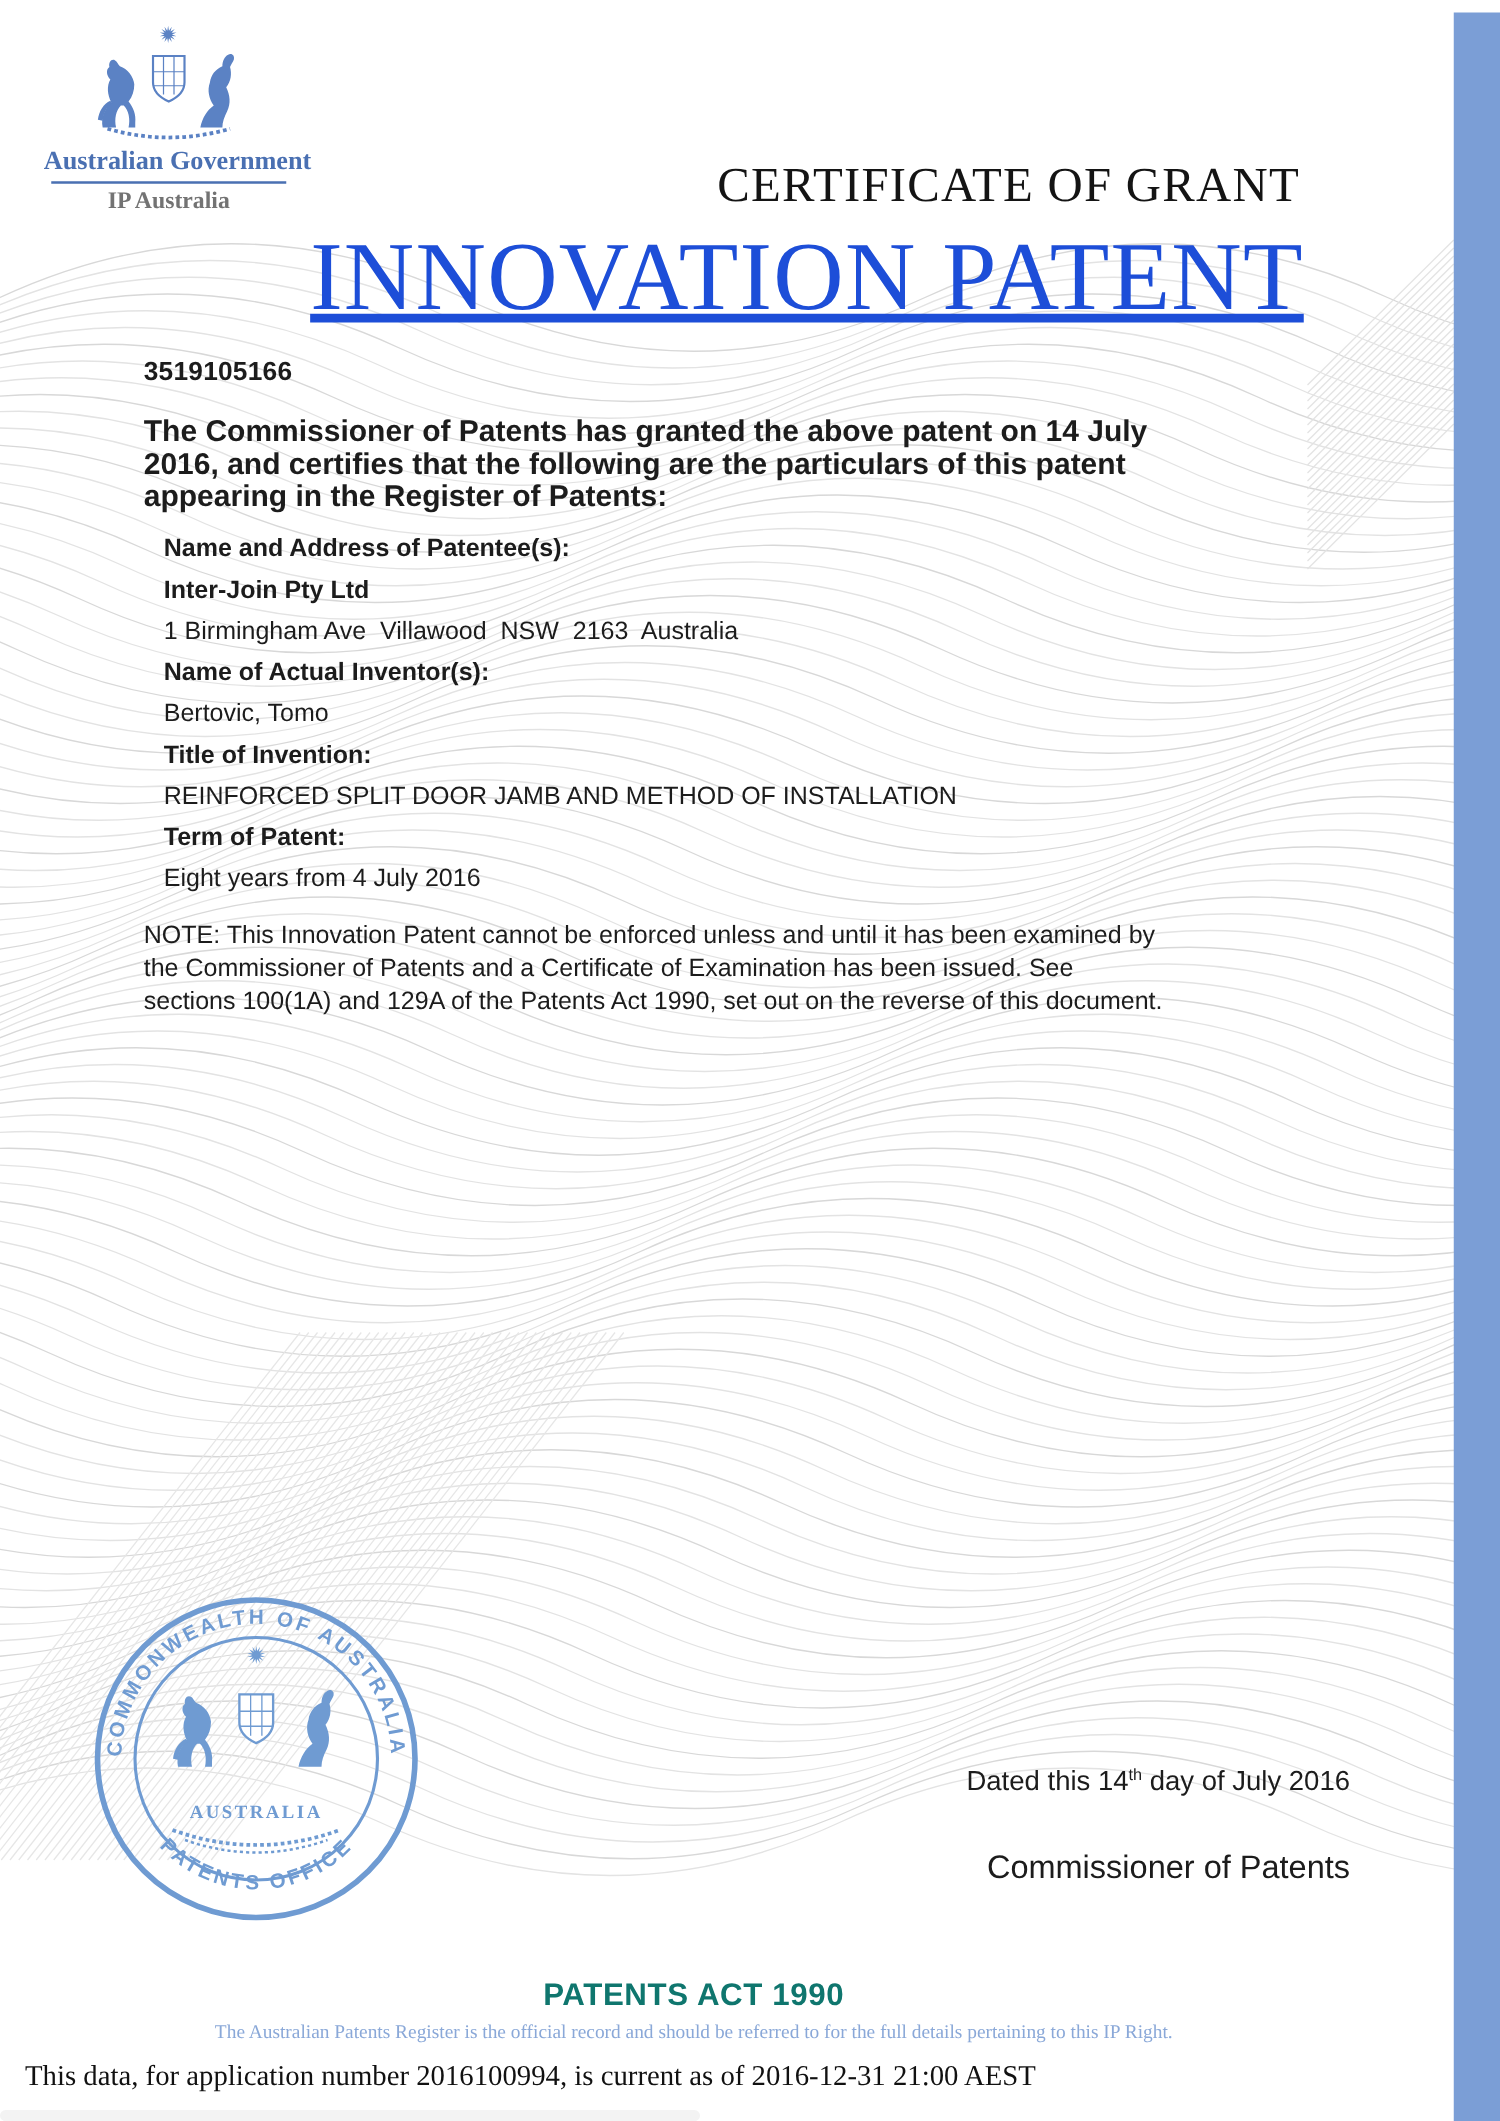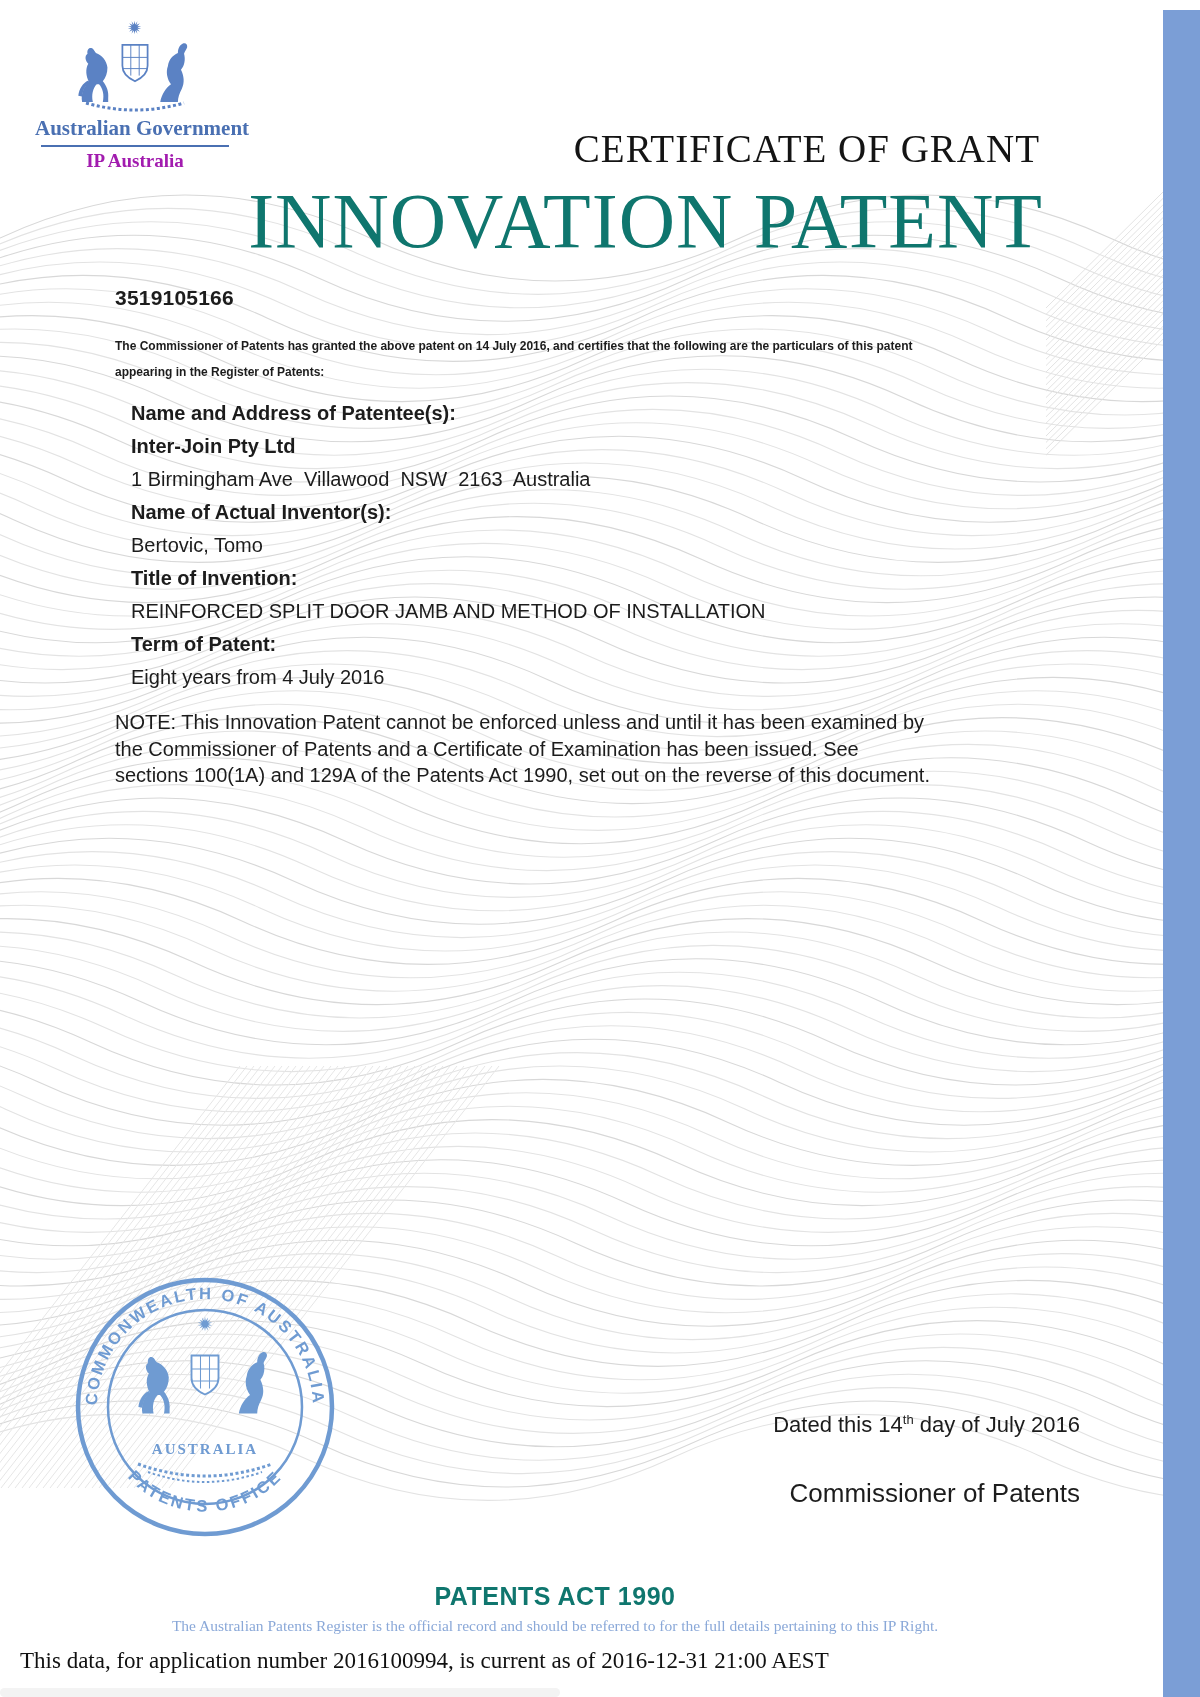--- a/index.html
+++ b/index.html
@@ -10,29 +10,29 @@
   #side-bar{position:absolute;right:0;top:10px;width:37px;height:1687px;z-index:2;}
   #bottom-shadow{position:absolute;left:0;top:1688px;width:560px;height:9px;background:#f3f3f3;
         border-radius:5px;z-index:1;}
   
   #gov-logo{position:absolute;left:35px;top:20px;width:200px;text-align:center;z-index:3;}
   #gov-logo .crest{color:#5b82c4;display:block;margin:0 auto;}
   #gov-logo .gov-name{font-family:"Liberation Serif",serif;font-weight:bold;font-size:21px;
         color:#4a70b2;margin-top:4px;white-space:nowrap;}
   #gov-logo .gov-rule{border:0;border-top:2px solid #4a70b2;margin:4px 6px 3px 6px;}
   #gov-logo .gov-sub{font-family:"Liberation Serif",serif;font-weight:bold;font-size:19px;
-        color:#a21caf;}
+        color:#737373;}
   #cert-type{position:absolute;top:126px;right:160px;font-family:"Liberation Serif",serif;
         font-size:39px;color:#141414;letter-spacing:1px;white-space:nowrap;z-index:3;}
   #patent-type{position:absolute;top:176px;right:157px;font-family:"Liberation Serif",serif;
         font-size:78px;color:#7ca2da;letter-spacing:1px;white-space:nowrap;z-index:3;}
   
   #content{position:absolute;left:115px;top:286px;width:830px;z-index:3;}
   .pat-num{font-weight:bold;font-size:21px;margin:0 0 23px 0;letter-spacing:0.2px;}
-  .grant{font-weight:bold;font-size:12px;line-height:26px;margin:0 0 18px 0;width:805px;}
+  .grant{font-weight:bold;font-size:24px;line-height:26px;margin:0 0 18px 0;width:805px;}
   .dline{font-size:20px;line-height:21px;margin:0 0 12px 16px;white-space:pre-wrap;}
   .dline.bold{font-weight:bold;}
   .note{font-size:20px;line-height:26.5px;margin:21px 0 0 0;width:820px;}
   
   #seal{position:absolute;left:70px;top:1272px;z-index:3;color:#6f9bd2;}
   
   #signoff{position:absolute;top:1412px;right:120px;text-align:right;z-index:3;}
   #signoff .dated{font-size:22px;}
   #signoff .dated sup{font-size:13px;margin-top:46px;}
   #signoff .signatory{font-size:26px;margin-top:40px;}
@@ -246,21 +246,21 @@
       <use href="#sym-emu" x="88" y="14" width="46" height="70"></use>
       <use href="#sym-shield" x="61" y="22" width="28" height="42"></use>
       <path d="M26,83 Q75,97 124,83" fill="none" stroke="currentColor" stroke-width="3" stroke-dasharray="3 2.5"></path>
     </svg>
     <div class="gov-name">Australian Government</div>
     <hr class="gov-rule">
     <div class="gov-sub">IP Australia</div>
   </div>
 
   <div id="cert-type">CERTIFICATE OF GRANT</div>
-  <div id="patent-type" style="color: #0f766e;">INNOVATION PATENT</div>
+  <div id="patent-type" style="color: #1d4ed8; text-decoration: underline;">INNOVATION PATENT</div>
 
   <div id="content">
     <p class="pat-num">3519105166</p>
     <p class="grant">The Commissioner of Patents has granted the above patent on 14 July 2016, and certifies that the following are the particulars of this patent appearing in the Register of Patents:</p>
     <p class="dline bold">Name and Address of Patentee(s):</p>
     <p class="dline bold">Inter-Join Pty Ltd</p>
     <p class="dline">1 Birmingham Ave  Villawood  NSW  2163  Australia</p>
     <p class="dline bold">Name of Actual Inventor(s):</p>
     <p class="dline">Bertovic, Tomo</p>
     <p class="dline bold">Title of Invention:</p>

